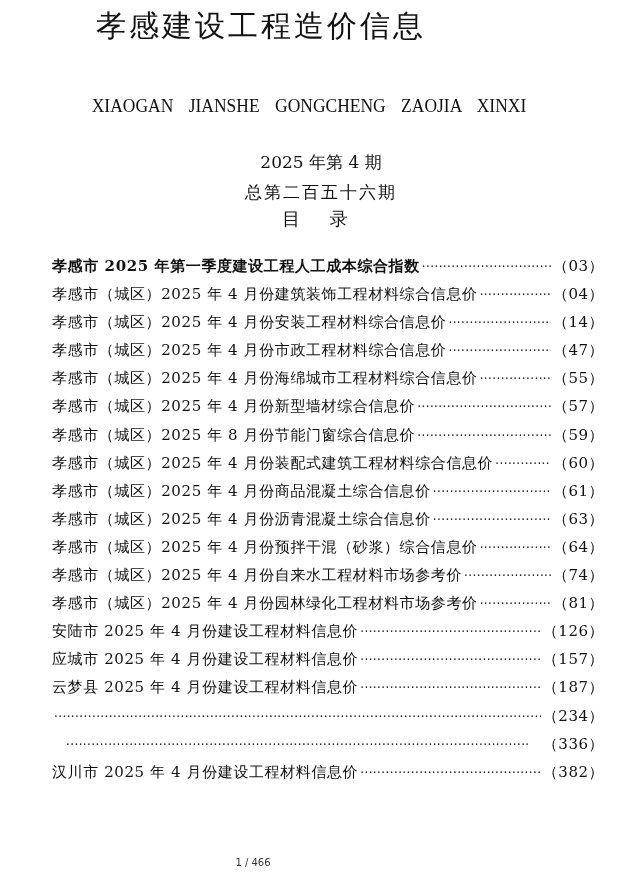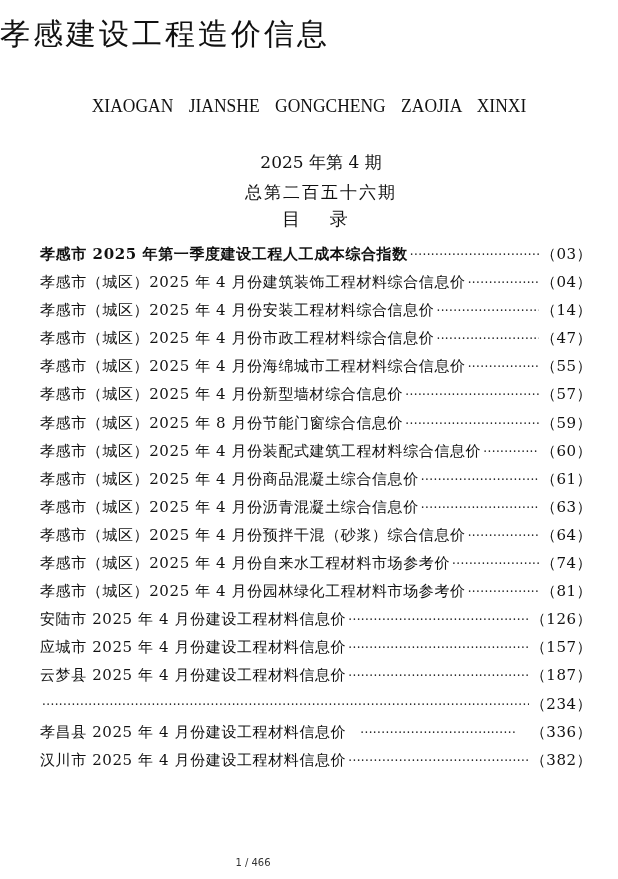--- a/index.html
+++ b/index.html
@@ -10,23 +10,24 @@
     body {
       width: 618px;
       height: 879px;
       position: relative;
       overflow: hidden;
       color: #111111;
       font-family: "DejaVu Serif", "Liberation Serif", serif;
     }
     .title {
       position: absolute;
-      top: 14px;
+      top: 6px;
       left: 0;
       width: 522px;
+      text-align: center;
       font-size: 30px;
       letter-spacing: 3px;
       font-weight: normal;
       line-height: 40px;
       font-family: "DejaVu Sans", "Liberation Sans", sans-serif;
     }
     .pinyin {
       position: absolute;
       top: 93px;
       left: 0;
@@ -48,21 +49,21 @@
       margin-left: 12px;
     }
     .issue.year { top: 150px; }
     .issue.total { top: 180px; letter-spacing: 2px; }
     .issue.toc-head { top: 207px; letter-spacing: 12px; font-size: 18px; }
     .toc {
       position: absolute;
       top: 239px;
       left: 36px;
       width: 552px;
-      margin: 4px;
+      margin: 16px;
       padding: 0;
       list-style: none;
     }
     .toc-row {
       display: flex;
       align-items: baseline;
       height: 28.1px;
       font-size: 15px;
       line-height: 22px;
       white-space: nowrap;
@@ -185,21 +186,20 @@
   <li class="toc-row">
       <span class="toc-label">云梦县 2025 年 4 月份建设工程材料信息价</span>
       <span class="toc-dots"></span>
       <span class="toc-page">（187）</span>
     </li>
   <li class="toc-row">
       <span class="toc-dots"></span>
       <span class="toc-page">（234）</span>
     </li>
   <li class="toc-row">
-      <span class="toc-label">孝昌县 2025 年 4 月份建设工程材料信息价</span>
       <span class="toc-dots" style="margin:0 14px 0 14px;"></span>
       <span class="toc-page">（336）</span>
     </li>
   <li class="toc-row">
       <span class="toc-label">汉川市 2025 年 4 月份建设工程材料信息价</span>
       <span class="toc-dots"></span>
       <span class="toc-page">（382）</span>
     </li>
 </ul>
 

